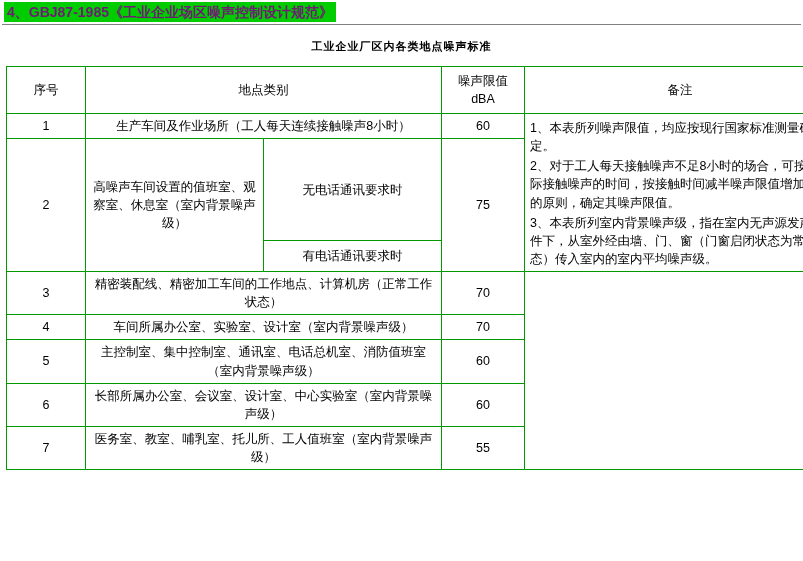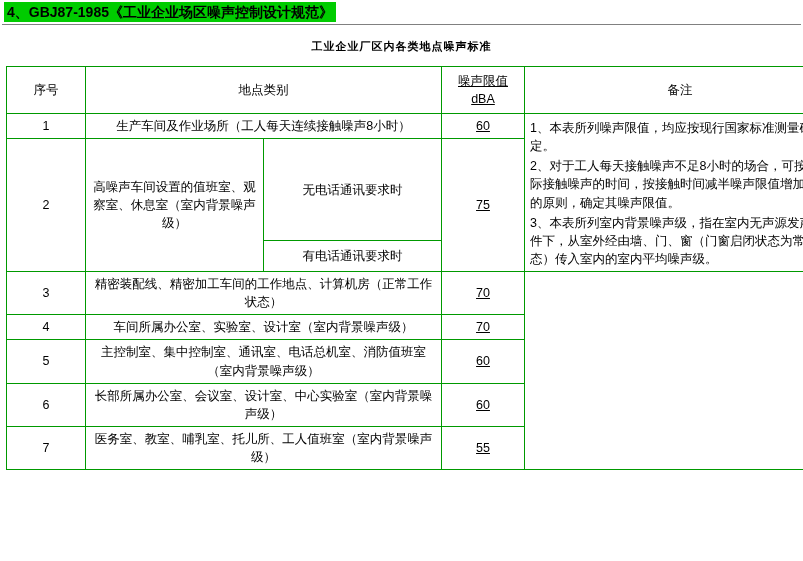--- a/index.html
+++ b/index.html
@@ -24,21 +24,21 @@
   
   .header-bar {
     height: 24px;
     display: flex;
     align-items: center;
     padding-left: 4px;
     box-sizing: border-box;
   }
   .header-title {
     background: #00cc00;
-    color: #000000;
+    color: #701a75;
     font-weight: bold;
     font-size: 14px;
     line-height: 18px;
     padding: 1px 3px;
     display: inline-block;
     white-space: nowrap;
   }
   .header-rule {
     border-bottom: 1px solid #808080;
     margin: 0 2px;
@@ -61,21 +61,21 @@
   table.noise td, table.noise th {
     border: 1px solid #009900;
     padding: 3px 5px;
     vertical-align: middle;
     font-size: 12.5px;
     line-height: 1.45;
     font-weight: normal;
   }
   .c-num   { width: 68px;  text-align: center; }
   .c-place { width: 345px; text-align: left; }
-  .c-limit { width: 72px;  text-align: center; text-decoration: underline; }
+  .c-limit { width: 72px;  text-align: center; }
   .c-note  { width: 300px; text-align: left; vertical-align: top; }
   thead td {
     text-align: center;
     font-size: 13px;
     height: 40px;
   }
   .head-place, .head-note, .head-num { text-align: center; }
   .sub-cell { text-align: center; }
   .row-place { text-align: center; margin-left: 16px; }
   .note-block { padding-top: 2px; }

